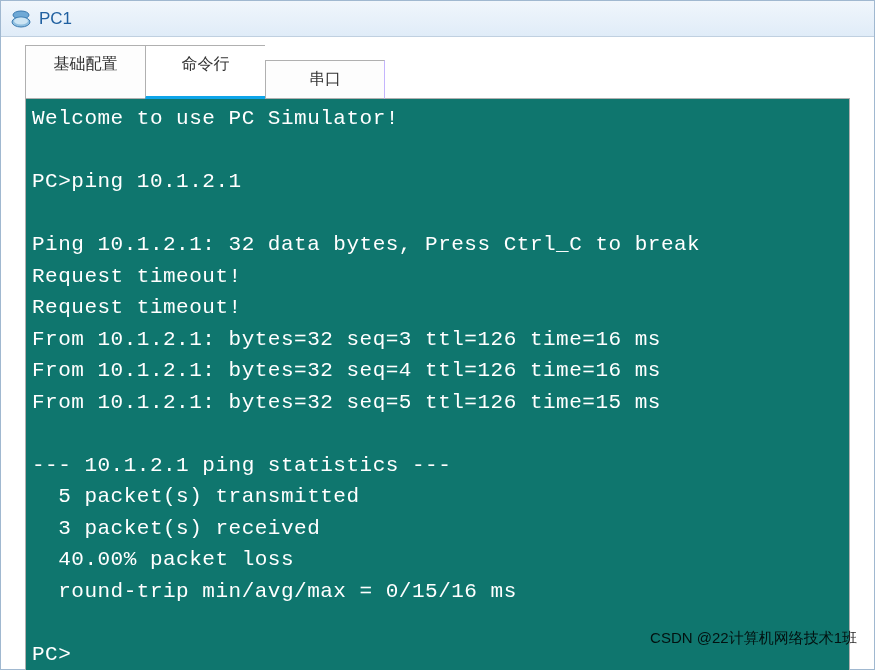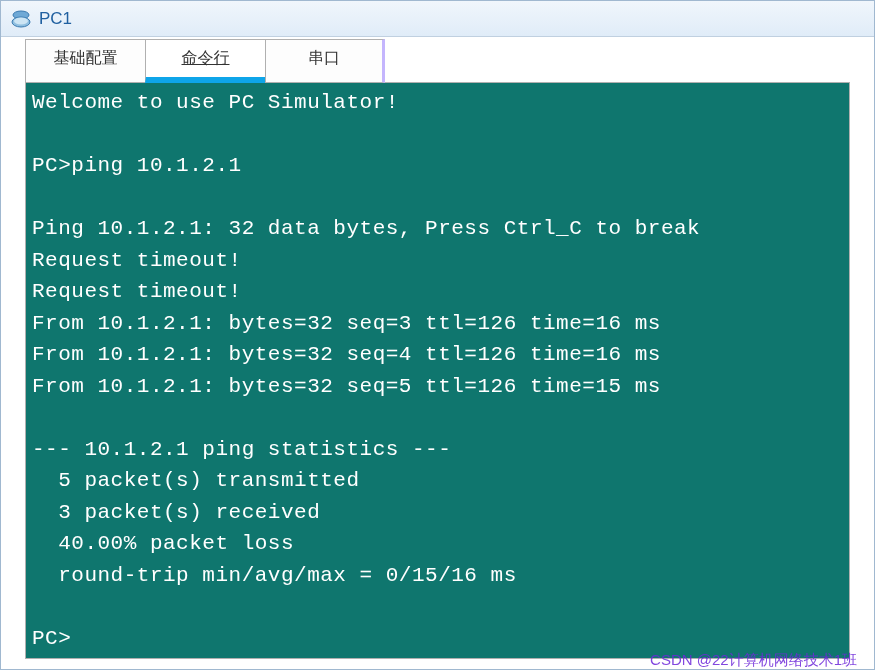--- a/index.html
+++ b/index.html
@@ -34,68 +34,68 @@
       margin-right: 6px;
       display: flex;
       align-items: center;
       justify-content: center;
     }
     .titlebar .title {
       color: #2060a0;
       font-size: 17px;
     }
     .content-area {
-      padding: 2px 24px 0 24px;
+      padding: 8px 24px 0 24px;
       background: #fff;
       height: calc(100% - 36px);
     }
     .tabs {
       display: flex;
       border-bottom: none;
     }
     .tab {
       padding: 8px 26px;
       border: 1px solid #b0b0b0;
       border-right: none;
       background: #fdfdfd;
       font-size: 16px;
       cursor: pointer;
       text-align: center;
       min-width: 120px;
       color: #333;
     }
     .tab:last-child {
-      border-right: 3px solid #c4b5fd;
+      border-right: 1px solid #c4b5fd;
+      margin-top: 15px;
     }
     .tab.active {
       background: #ffffff;
-      border-bottom: 6px solid #0ea5e9;
+      border-bottom: 3px solid #0ea5e9;
       position: relative;
       z-index: 2;
-      text-decoration: underline;
     }
     .terminal {
       background: #0f766e;
       color: #fff;
       font-family: "Consolas", "Courier New", monospace;
       font-size: 21px;
       line-height: 1.5;
       padding: 4px 6px;
       white-space: pre;
       min-height: 540px;
       border: 1px solid #b0b0b0;
       margin-top: -1px;
       letter-spacing: 0.5px;
       overflow: hidden;
     }
     .watermark {
       position: absolute;
-      bottom: 0;
+      bottom: 22px;
       right: 18px;
-      color: #6d28d9;
+      color: #000000;
       font-size: 15px;
       font-family: "Microsoft YaHei", Arial, sans-serif;
       opacity: 0.85;
     }
   </style>
 </head>
 <body>
 
 <div class="window">
   <div class="titlebar">

